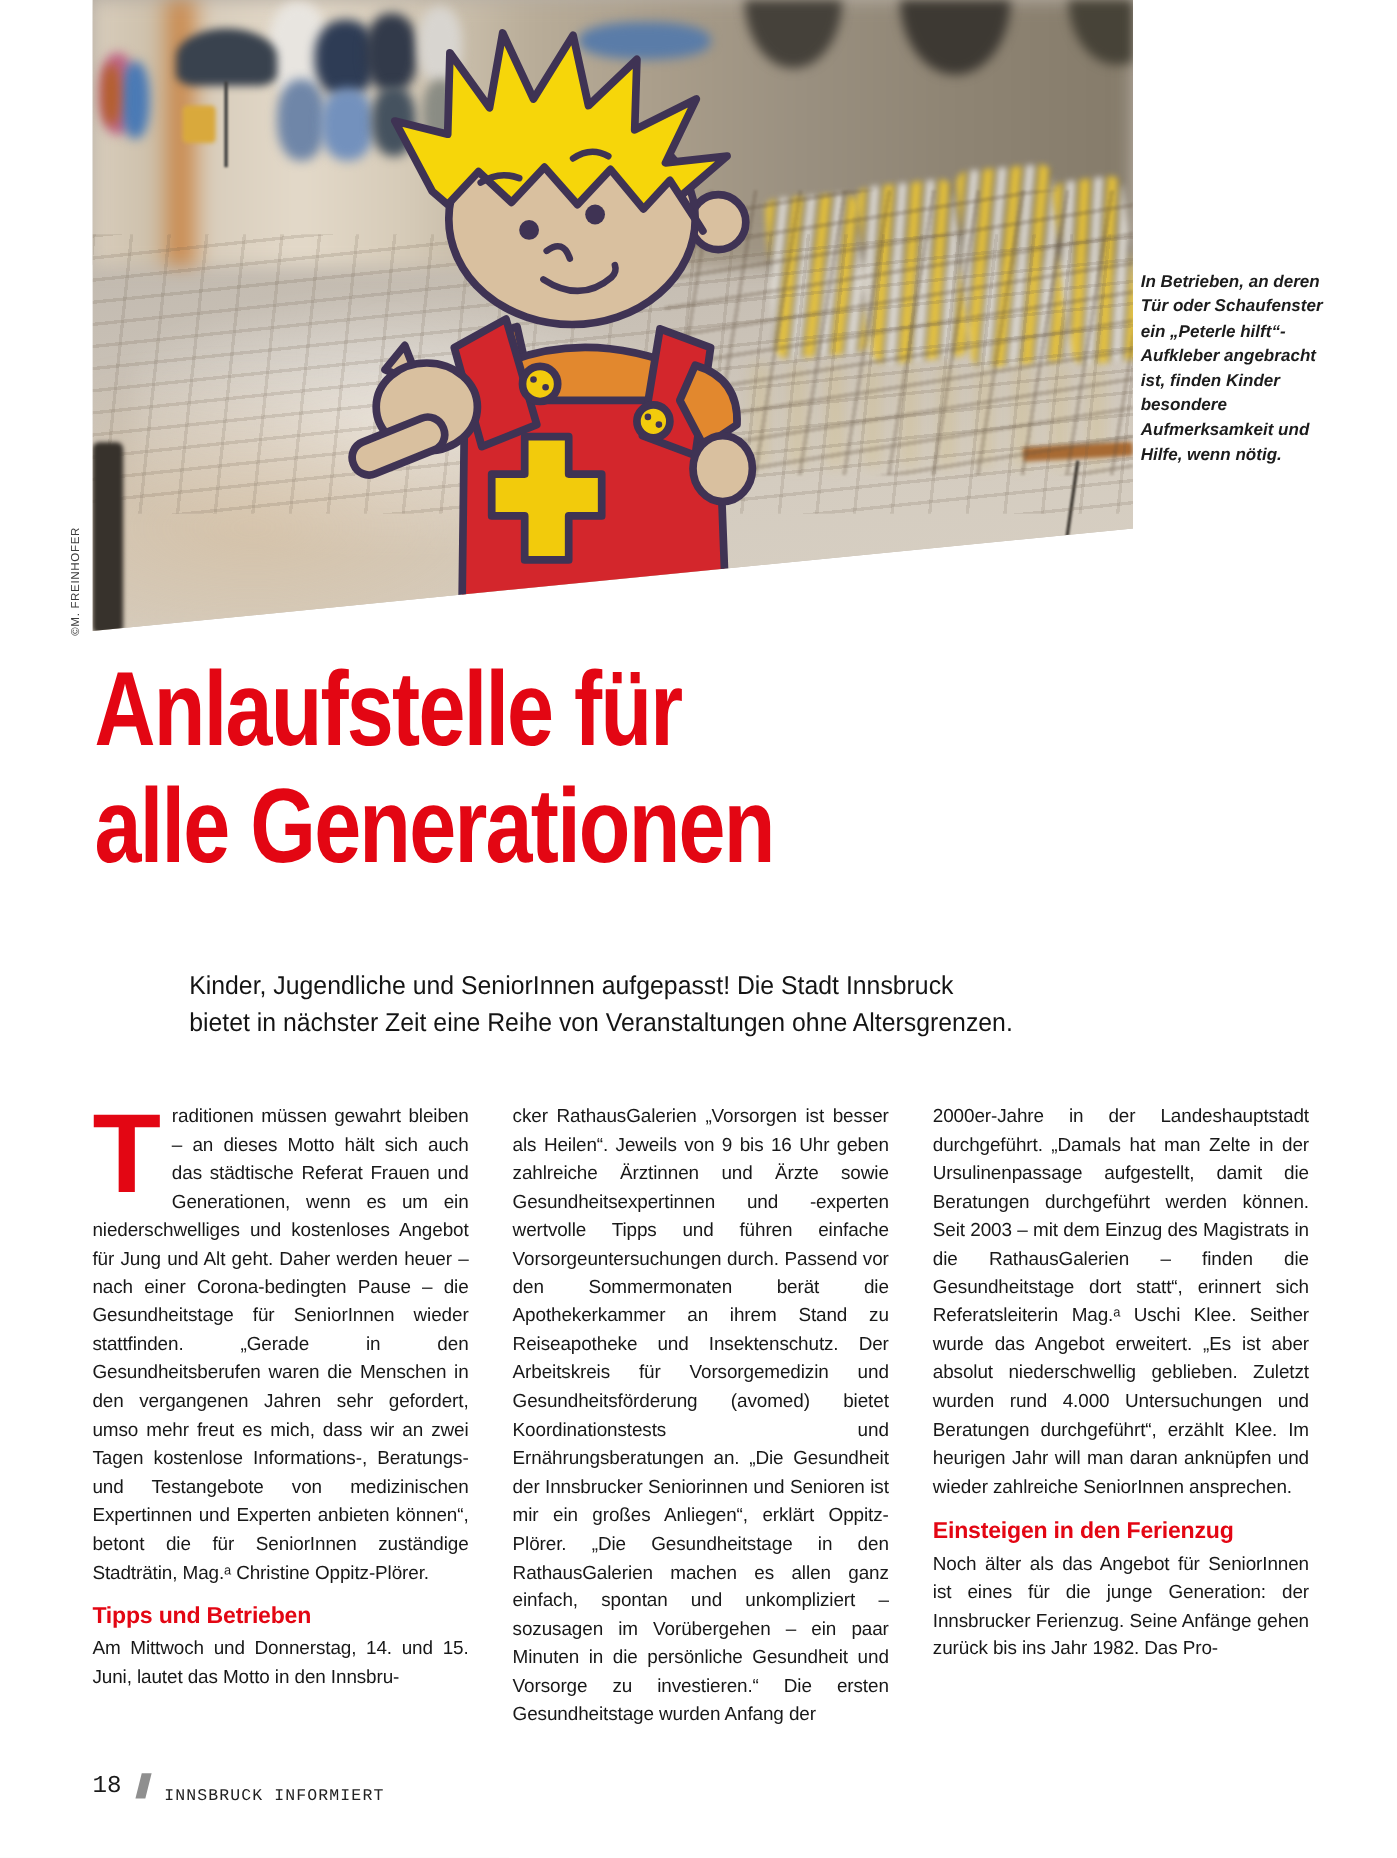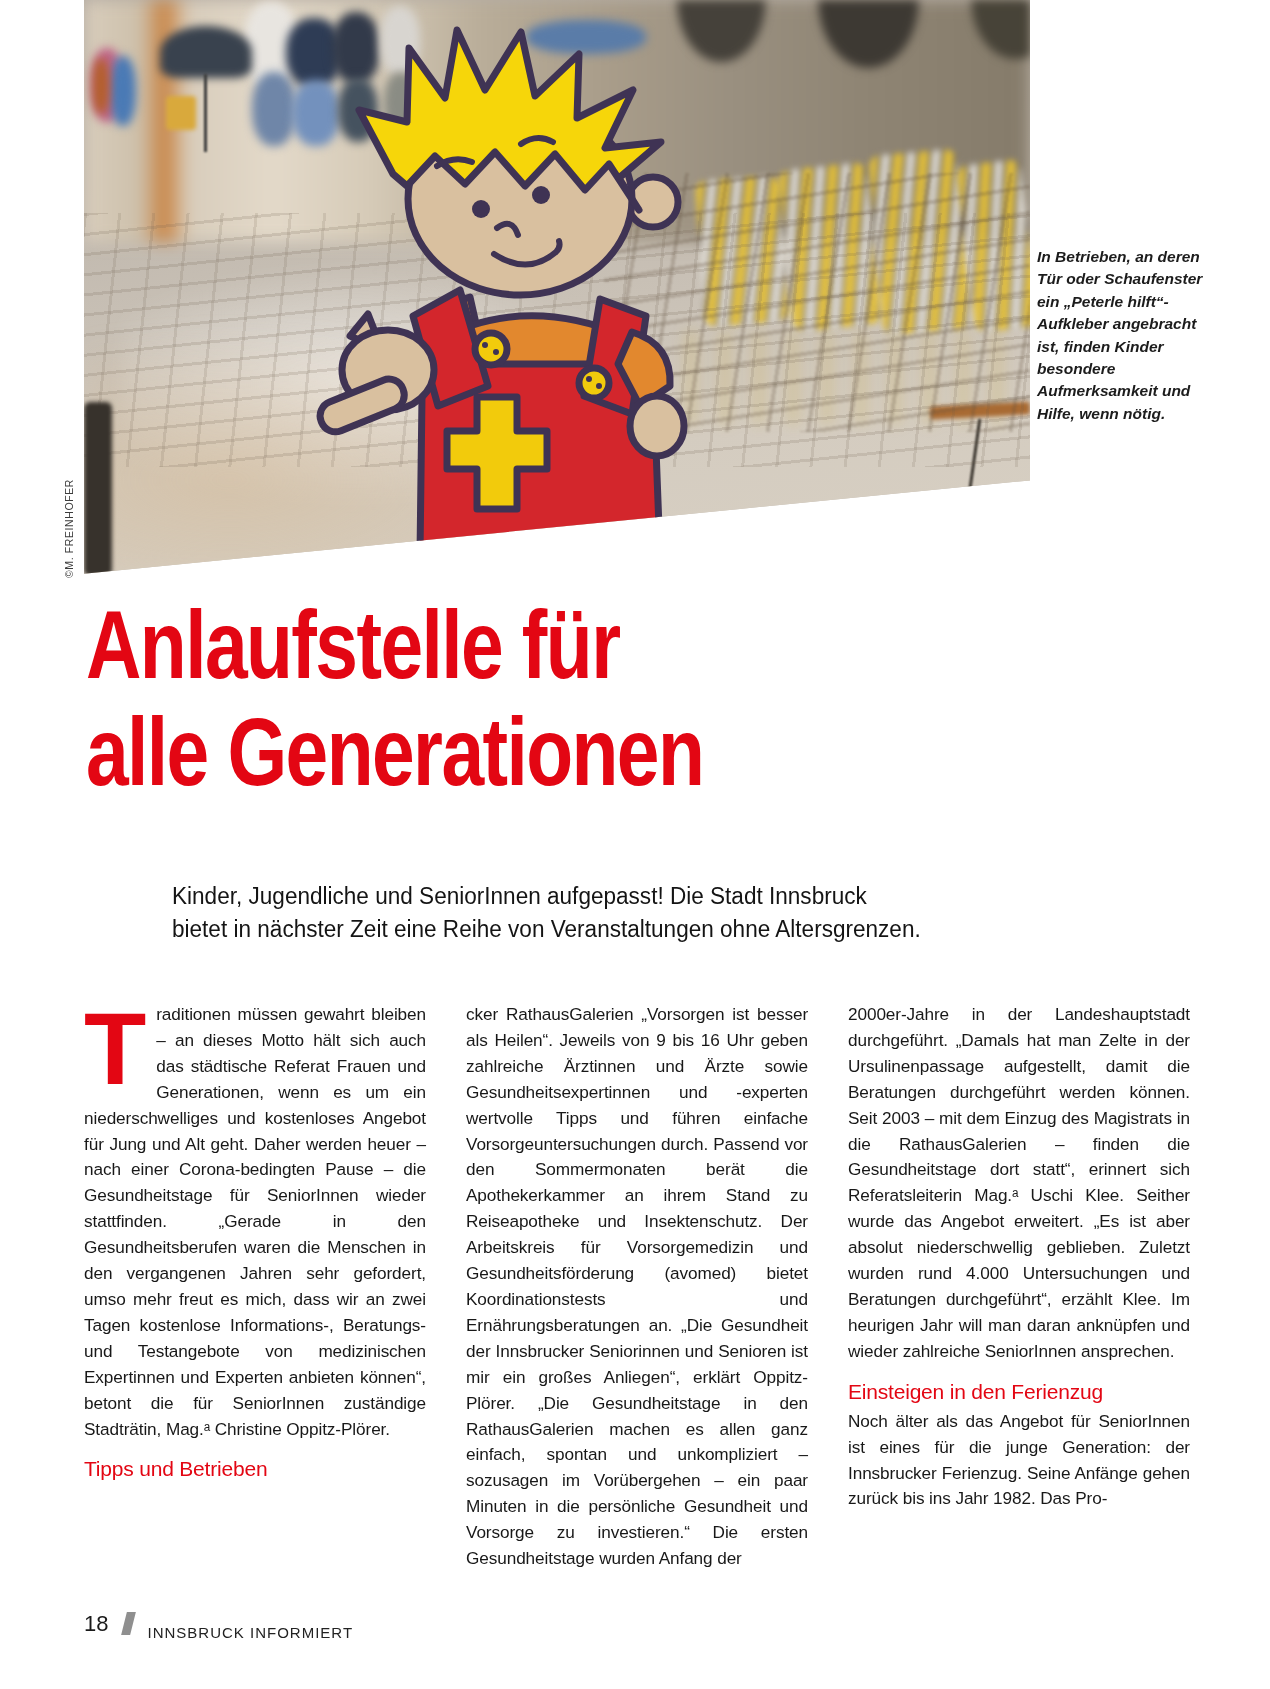--- a/index.html
+++ b/index.html
@@ -73,25 +73,25 @@
   .col{width:342px; flex:0 0 342px;}
   .body-p{
     margin:0; font-size:17.2px; line-height:25.9px; letter-spacing:-.1px;
     text-align:justify; hyphens:auto; color:#181818;
   }
   .dropcap{
     float:left; color:var(--accent,#e30613); font-weight:bold;
     font-size:102px; line-height:80px; padding:7px 10px 0 0;
   }
   .subhead{
-    margin:15px 0 5px 0; font-size:21px; font-weight:normal;
+    margin:15px 0 5px 0; font-size:21px; font-weight:bold;
     color:var(--accent,#e30613); letter-spacing:-.2px;
   }
   .footer{
-    position:absolute; left:84px; top:1606px; display:flex; align-items:center;
+    position:absolute; left:84px; top:1606px; display:flex; align-items:center;font-family:Liberation Mono, monospace;
   }
   .pagenum{font-size:22px; color:#1a1a1a;}
   .fbar{
     display:inline-block; width:9px; height:23px; margin:0 14px 0 16px;
     background:var(--bar,#8f8f8f); transform:skewX(-14deg);
   }
   .magname{font-size:15px; letter-spacing:1px; color:#222;margin-top:18px;}
 </style>
 </head>
 <body>
@@ -176,20 +176,21 @@
 
   <div class="standfirst">
     <div>Kinder, Jugendliche und SeniorInnen aufgepasst! Die Stadt Innsbruck</div>
     <div>bietet in nächster Zeit eine Reihe von Veranstaltungen ohne Altersgrenzen.</div>
   </div>
 
   <div class="columns">
     <div class="col">
       <p class="body-p"><span class="dropcap">T</span><span>raditionen müssen gewahrt bleiben – an dieses Motto hält sich auch das städtische Referat Frauen und Generationen, wenn es um ein niederschwelliges und kostenloses Angebot für Jung und Alt geht. Daher werden heuer – nach einer Corona-bedingten Pause – die Gesundheitstage für SeniorInnen wieder stattfinden. „Gerade in den Gesundheitsberufen waren die Menschen in den vergangenen Jahren sehr gefordert, umso mehr freut es mich, dass wir an zwei Tagen kostenlose Informations-, Beratungs- und Testangebote von medizinischen Expertinnen und Experten anbieten können“, betont die für SeniorInnen zuständige Stadträtin, Mag.ᵃ Christine Oppitz-Plörer.</span></p>
       <h2 class="subhead">Tipps und Betrieben</h2>
+      <p class="body-p">Am Mittwoch und Donnerstag, 14. und 15. Juni, lautet das Motto in den Innsbru-</p>
     </div>
     <div class="col">
       <p class="body-p">cker RathausGalerien „Vorsorgen ist besser als Heilen“. Jeweils von 9 bis 16 Uhr geben zahlreiche Ärztinnen und Ärzte sowie Gesundheitsexpertinnen und -experten wertvolle Tipps und führen einfache Vorsorgeuntersuchungen durch. Passend vor den Sommermonaten berät die Apothekerkammer an ihrem Stand zu Reiseapotheke und Insektenschutz. Der Arbeitskreis für Vorsorgemedizin und Gesundheitsförderung (avomed) bietet Koordinationstests und Ernährungsberatungen an. „Die Gesundheit der Innsbrucker Seniorinnen und Senioren ist mir ein großes Anliegen“, erklärt Oppitz-Plörer. „Die Gesundheitstage in den RathausGalerien machen es allen ganz einfach, spontan und unkompliziert – sozusagen im Vorübergehen – ein paar Minuten in die persönliche Gesundheit und Vorsorge zu investieren.“ Die ersten Gesundheitstage wurden Anfang der</p>
     </div>
     <div class="col">
       <p class="body-p">2000er-Jahre in der Landeshauptstadt durchgeführt. „Damals hat man Zelte in der Ursulinenpassage aufgestellt, damit die Beratungen durchgeführt werden können. Seit 2003 – mit dem Einzug des Magistrats in die RathausGalerien – finden die Gesundheitstage dort statt“, erinnert sich Referatsleiterin Mag.ᵃ Uschi Klee. Seither wurde das Angebot erweitert. „Es ist aber absolut niederschwellig geblieben. Zuletzt wurden rund 4.000 Untersuchungen und Beratungen durchgeführt“, erzählt Klee. Im heurigen Jahr will man daran anknüpfen und wieder zahlreiche SeniorInnen ansprechen.</p>
       <h2 class="subhead">Einsteigen in den Ferienzug</h2>
       <p class="body-p">Noch älter als das Angebot für SeniorInnen ist eines für die junge Generation: der Innsbrucker Ferienzug. Seine Anfänge gehen zurück bis ins Jahr 1982. Das Pro-</p>
     </div>
   </div>

